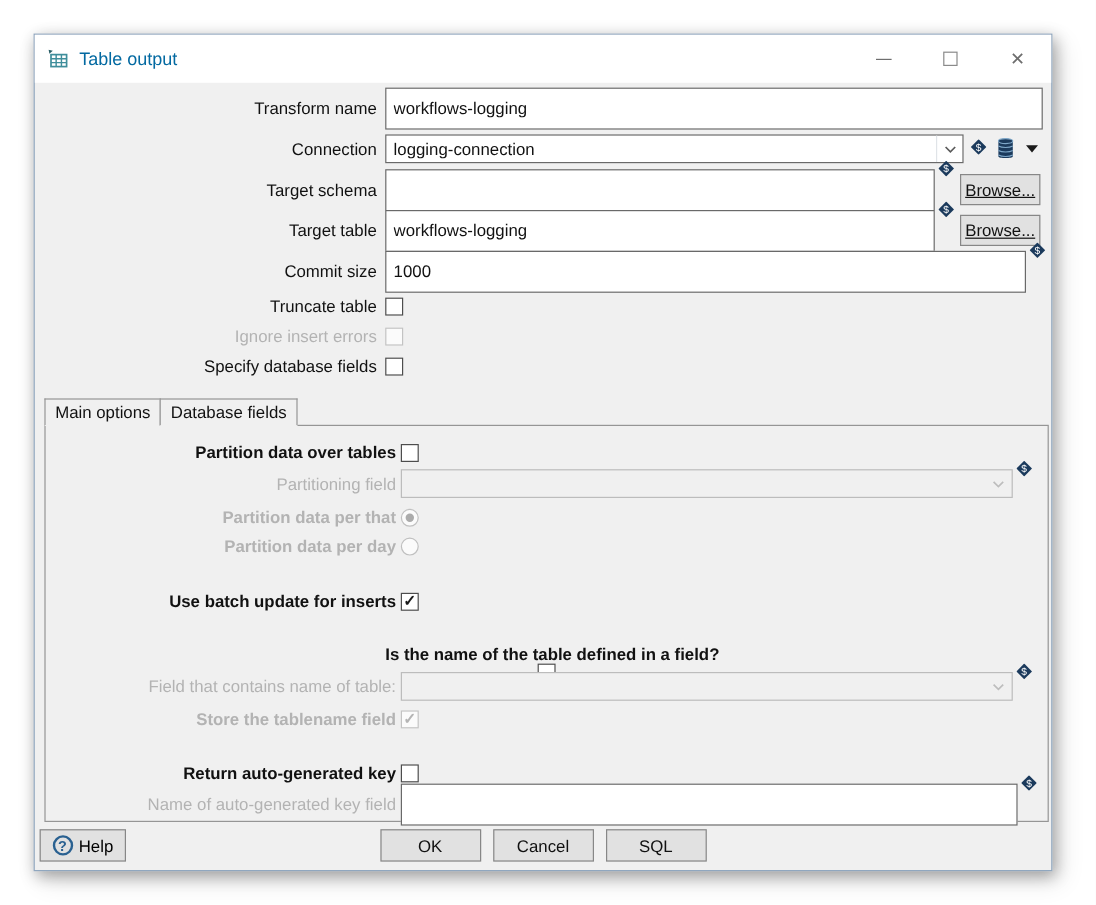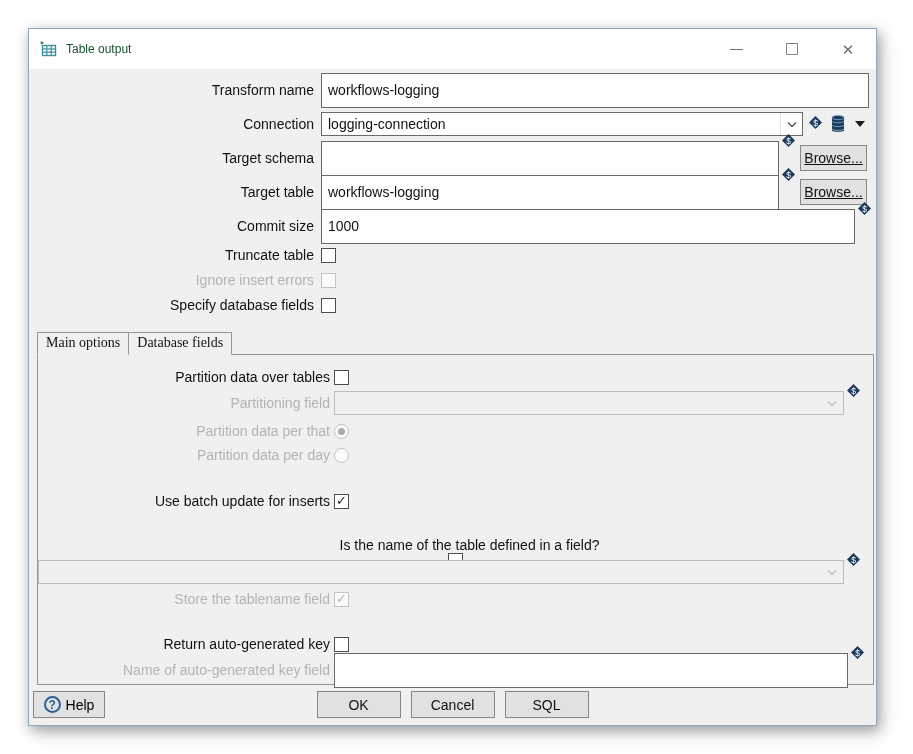--- a/index.html
+++ b/index.html
@@ -6,21 +6,21 @@
   html,body { width:913px; height:754px; background:#ffffff; font-family:"Liberation Sans",sans-serif; }
 
   .dlg { position:absolute; left:28px; top:28px; width:849px; height:698px;
          background:#f0f0f0; border:1px solid #90a7bf;
          box-shadow:2px 4px 12px rgba(0,0,0,.32), 6px 8px 20px rgba(0,0,0,.12);
          font-size:14px; color:#111; }
 
   
   .titlebar { height:40px; background:#ffffff; display:flex; align-items:center; padding-left:11px; }
   .title-icon { width:17px; height:17px; margin-right:9px; flex-shrink:0; }
-  .title-text { color:#14532d; font-size:12px; }
+  .title-text { color:#0369a1; font-size:15px; }
   .win-controls { margin-left:auto; display:flex; height:100%; }
   .win-btn { width:56px; height:100%; display:flex; align-items:center; justify-content:center; cursor:default; }
   .glyph-min { width:13px; height:1px; background:#6e6e6e; }
   .glyph-max { width:12px; height:12px; border:1px solid #8a8a8a; }
   .glyph-close { font-size:15px; color:#6e6e6e; line-height:1; }
 
   
   .form-area { padding:8px 7px 0 8px; }
   .row { display:flex; align-items:center; height:26px; margin-bottom:8px; }
   .row.cbrow { height:16px; margin-bottom:9px; }
@@ -57,32 +57,32 @@
                      border-radius:50%; background:#ababab; }
 
   .browse-btn { width:67px; height:26px; margin-left:21px; background:#e1e1e1; border:1px solid #878787;
                 font:14px "Liberation Sans",sans-serif; color:#111; flex-shrink:0;text-decoration:underline; }
 
   .icn-db { width:16px; height:20px; margin-left:8px; flex-shrink:0; }
   .tri-down { width:0; height:0; border-left:5px solid transparent; border-right:5px solid transparent;
               border-top:6px solid #1a1a1a; margin-left:9px; flex-shrink:0; }
 
   
-  .tabs { display:flex; align-items:flex-end; margin:19px 0 0 8px; position:relative; z-index:2;font-family:Liberation Serif, serif; }
+  .tabs { display:flex; align-items:flex-end; margin:19px 0 0 8px; position:relative; z-index:2; }
   .tab { background:#f0f0f0; border:1px solid #959595; border-bottom:1px solid #f0f0f0;
          padding:2px 8px 3px; margin-bottom:-1px; white-space:nowrap; }
   .tab + .tab { margin-left:-1px; }
   .tabbox { border:1px solid #959595; margin:0 2px 0 8px; height:331px; position:relative; z-index:1;
             padding-top:14px; }
 
   .trow { display:flex; align-items:center; }
   .trow .lbl2 { width:296px; padding-right:4px; flex-shrink:0; display:flex; justify-content:flex-end; }
   .trow .lbl2 span { white-space:nowrap; }
   .trow .ctrl2 { flex:1; display:flex; align-items:center; min-width:0; position:relative; }
-  .h16 { height:16px; } .h24 { height:24px; }
+  .h16 { height:16px;font-weight:bold; } .h24 { height:24px; }
   .mr-combo { margin-right:29px; }
   .mr-key   { margin-right:25px; }
 
   
   .footer { position:absolute; left:0; right:0; bottom:7px; height:27px; }
   .help-btn { position:absolute; left:4px; top:0; width:72px; height:27px; background:#e1e1e1;
               border:1px solid #878787; display:flex; align-items:center; justify-content:center; gap:5px;
               font:14px "Liberation Sans",sans-serif; }
   .help-q { width:17px; height:17px; border:2px solid #2a6191; border-radius:50%; color:#2a6191;
             font-size:12px; font-weight:bold; display:flex; align-items:center; justify-content:center; }
@@ -307,20 +307,23 @@
     <div class="trow h16" style="margin-top:28px;flex-direction:column;">
       <div class="lbl2">
           <span>Is the name of the table defined in a field?</span>
         </div>
       <div class="ctrl2">
           <span class="checkbox"></span>
         </div>
     </div>
 
     <div class="trow h24" style="margin-top:7px;">
+      <div class="lbl2 dis-text">
+          <span>Field that contains name of table:</span>
+        </div>
       <div class="ctrl2">
         <div class="cwrap mr-combo">
           <div class="combo dis" style="flex:1;">
             <span class="val"></span>
             <span class="chev">
               <svg width="10" height="7" viewBox="0 0 10 7" stroke="#bdbdbd">
                   <use href="#svg-chev"></use>
                 </svg>
             </span>
           </div>

